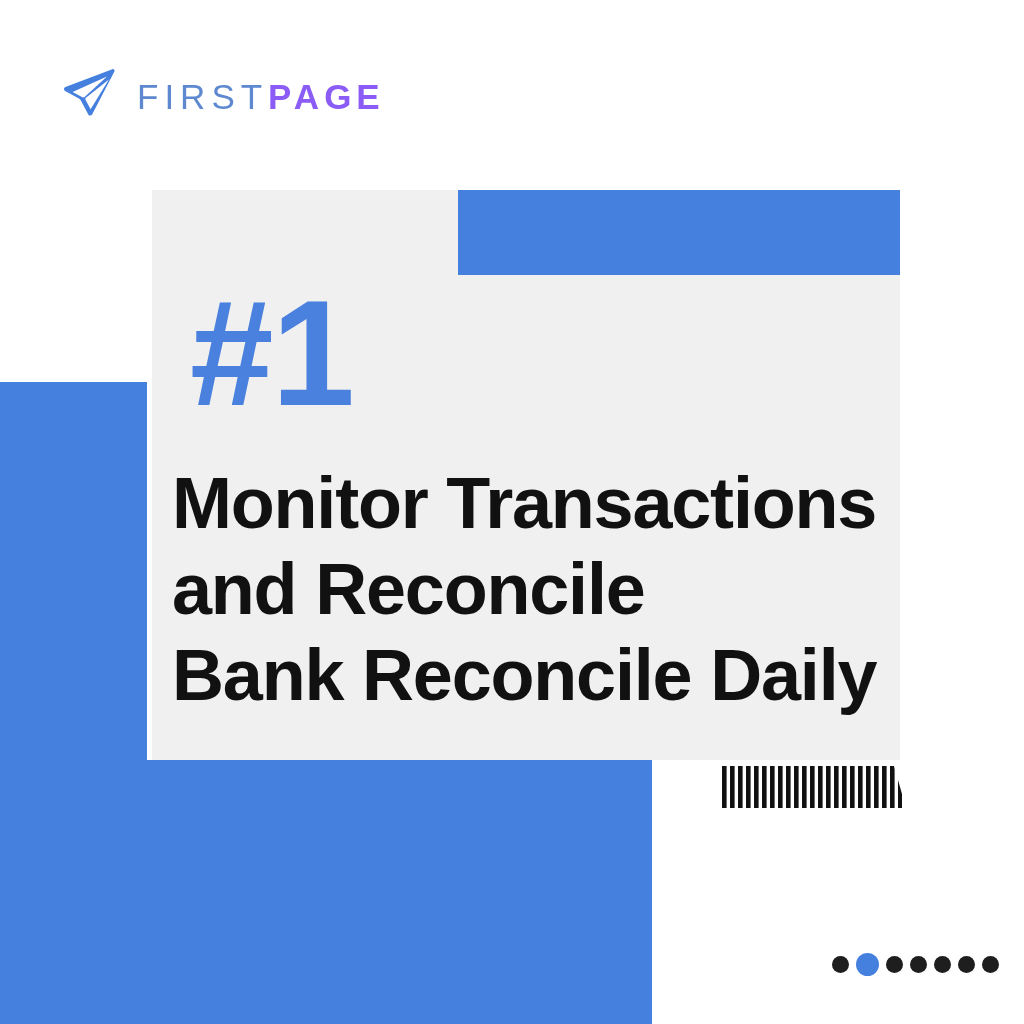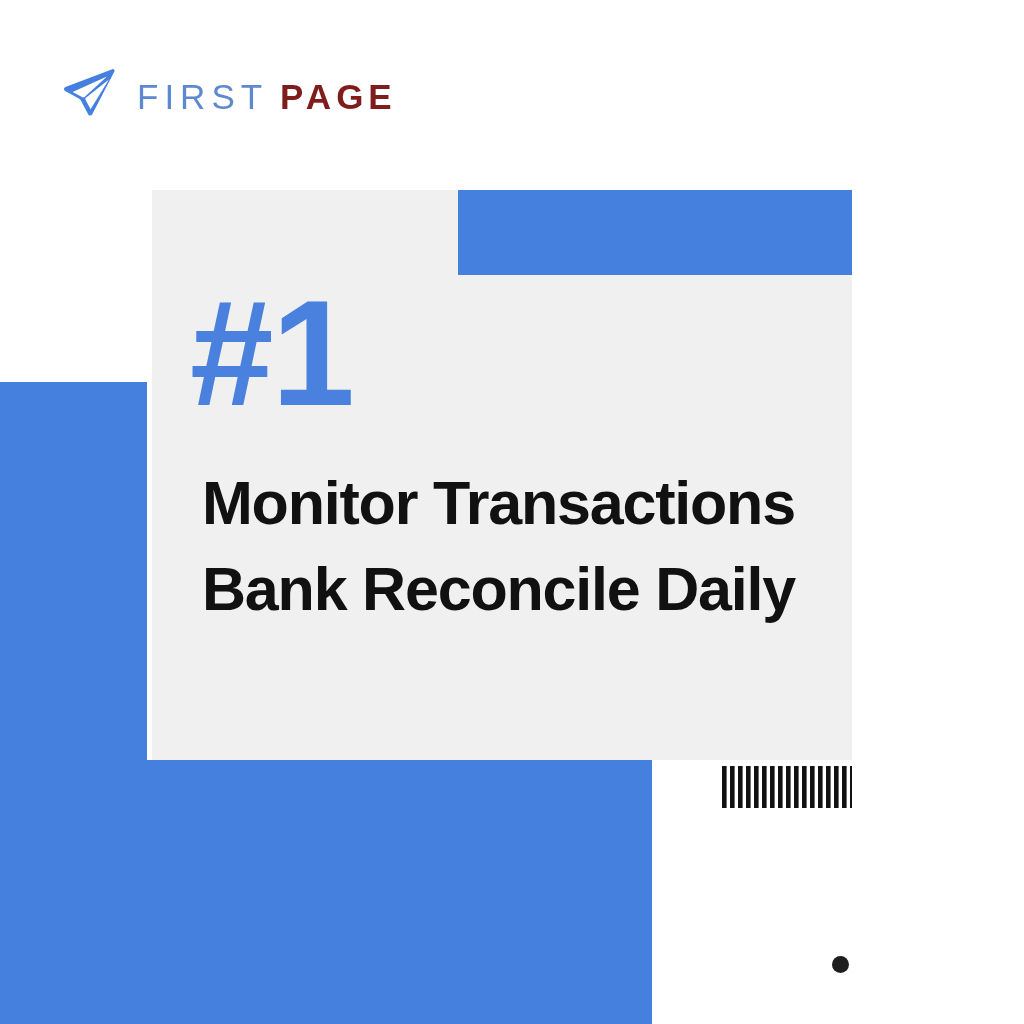--- a/index.html
+++ b/index.html
@@ -7,21 +7,21 @@
     margin: 0;
     padding: 0;
     background: #ffffff;
   }
   body {
     font-family: "Liberation Sans", sans-serif;
   }
 
   #slide {
     position: relative;
-    width: 852px;
+    width: 1024px;
     height: 1024px;
     background: #ffffff;
     overflow: hidden;
   }
 
   
   .blue-block-left {
     position: absolute;
     left: 0;
     top: 382px;
@@ -63,22 +63,21 @@
     align-items: baseline;
   }
   .logo-word-first {
     font-weight: 300;
     letter-spacing: 6px;
     color: #5E88CF;
   }
   .logo-word-page {
     font-weight: 700;
     letter-spacing: 5px;
-    color: #7f1d1d;
-    margin-left: 12px;
+    color: #8b5cf6;
   }
 
   
   .card {
     position: absolute;
     left: 152px;
     top: 190px;
     width: 748px;
     height: 570px;
     background: #F0F0F0;
@@ -99,24 +98,24 @@
     font-size: 150px;
     font-weight: 900;
     line-height: 1;
     letter-spacing: -2px;
     color: #4A80DE;
     white-space: nowrap;
   }
 
   .headline {
     position: absolute;
-    left: 50px;    
+    left: 20px;    
     top: 270px;
     width: 700px;
-    font-size: 61px;
+    font-size: 72px;
     font-weight: 900;
     line-height: 86px;
     letter-spacing: -1.2px;
     color: #111111;
   }
   .headline-line {
     display: block;
     white-space: nowrap;
   }
 
@@ -179,20 +178,21 @@
   </div>
 
   
   <div class="card">
     <div class="card-accent-bar"></div>
 
     <div class="rank-number">#1</div>
 
     <div class="headline">
       <span class="headline-line">Monitor Transactions</span>
+      <span class="headline-line">and Reconcile</span>
       <span class="headline-line">Bank Reconcile Daily</span>
     </div>
   </div>
 
   
   <span>
     <svg class="hatch" viewBox="0 0 180 42" preserveAspectRatio="none" aria-hidden="true">
       <defs>
         <pattern id="hatchPattern" width="8" height="42" patternUnits="userSpaceOnUse" patternTransform="skewX(-16)">
           <rect x="0" y="0" width="4.6" height="42" fill="#111111"></rect>

